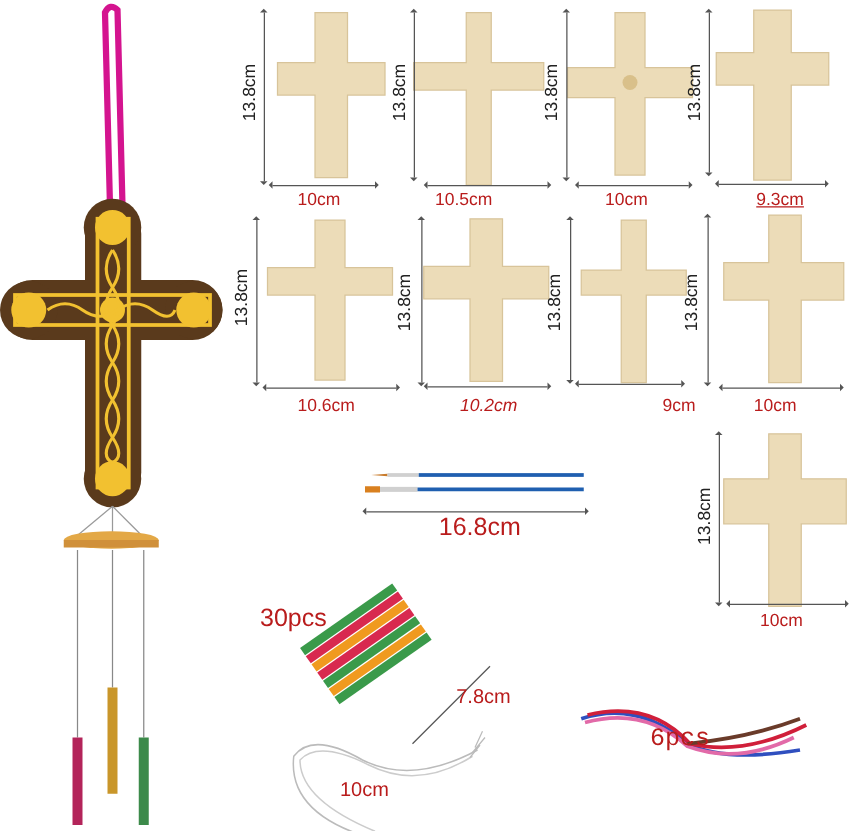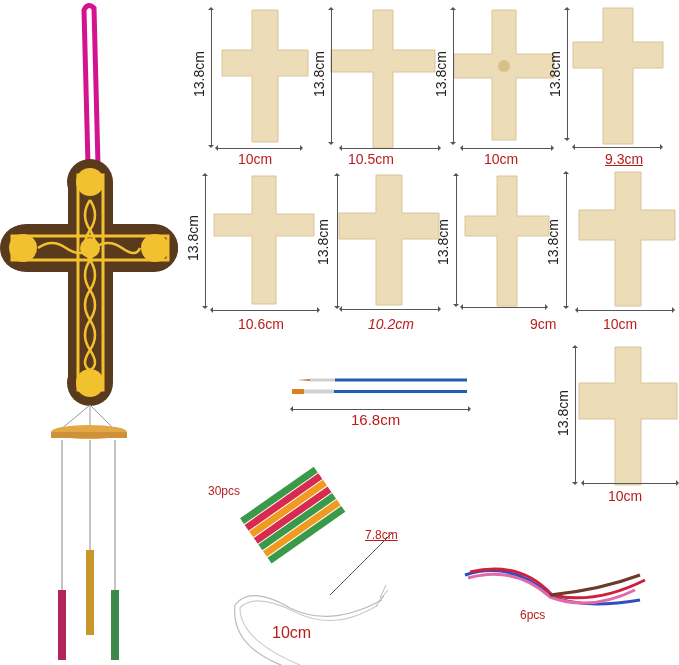--- a/index.html
+++ b/index.html
@@ -149,52 +149,52 @@
 <div>
   <svg width="679" height="665" style="left:0;top:0;">
     <polygon points="297,380 310,379 310,381" fill="#c87a2a"></polygon>
     <rect x="310" y="378.5" width="25" height="3" fill="#d0d0d0"></rect>
     <rect x="335" y="378.5" width="132" height="3" fill="#1f5fb0"></rect>
     <rect x="292" y="389" width="12" height="5" fill="#d9801f"></rect>
     <rect x="304" y="389.5" width="30" height="4" fill="#d0d0d0"></rect>
     <rect x="334" y="390" width="133" height="3" fill="#1f5fb0"></rect>
   </svg>
   <div class="hline" style="left:293px;top:409px;width:175px;"></div>
-  <div class="lbl" style="left:351px;top:411px;font-size:15px;">16.8cm</div>
-</div>
-
-<div>
-  <div class="lbl" style="left:208px;top:484px;font-size:12px;">30pcs</div>
+  <div class="lbl" style="left:351px;top:411px;font-size:20px;">16.8cm</div>
+</div>
+
+<div>
+  <div class="lbl" style="left:208px;top:484px;font-size:20px;">30pcs</div>
   <svg width="679" height="665" style="left:0;top:0;">
     <g transform="rotate(-35 290 520)">
       <rect x="250" y="490" width="90" height="7" fill="#3a9a4a"></rect>
       <rect x="250" y="498" width="90" height="7" fill="#d8294f"></rect>
       <rect x="250" y="506" width="90" height="7" fill="#f09a1f"></rect>
       <rect x="250" y="514" width="90" height="7" fill="#d8294f"></rect>
       <rect x="250" y="522" width="90" height="7" fill="#3a9a4a"></rect>
       <rect x="250" y="530" width="90" height="7" fill="#f09a1f"></rect>
       <rect x="250" y="538" width="90" height="7" fill="#3a9a4a"></rect>
     </g>
   </svg>
   <svg width="679" height="665" style="left:0;top:0;">
     <line x1="330" y1="595" x2="392" y2="533" stroke="#555"></line>
   </svg>
-  <div class="lbl" style="left:365px;top:528px;font-size:12px;text-decoration:underline;">7.8cm</div>
+  <div class="lbl" style="left:365px;top:549px;font-size:16px;">7.8cm</div>
 </div>
 
 <div>
   <svg width="679" height="665" style="left:0;top:0;">
     <path d="M295,670 Q230,650 235,605 Q250,585 290,608 Q330,628 382,600" fill="none" stroke="#bbb" stroke-width="1.2"></path>
     <path d="M300,665 Q240,640 240,608 Q255,592 295,612 Q335,632 378,605" fill="none" stroke="#ccc" stroke-width="1.2"></path>
     <path d="M380,598 L386,585 M378,602 L388,590 M376,606 L384,596" stroke="#bbb"></path>
   </svg>
   <div class="lbl" style="left:272px;top:624px;font-size:16px;">10cm</div>
 </div>
 
 <div>
   <svg width="679" height="665" style="left:0;top:0;">
     <path d="M465,575 Q510,560 550,595 Q580,610 640,600" fill="none" stroke="#2f4fbf" stroke-width="3"></path>
     <path d="M468,578 Q515,565 550,597 Q590,612 635,590" fill="none" stroke="#e26aa8" stroke-width="3"></path>
     <path d="M470,572 Q520,560 552,595 Q595,605 645,580" fill="none" stroke="#d01f3a" stroke-width="3"></path>
     <path d="M550,595 Q600,590 640,575" fill="none" stroke="#6a3b2a" stroke-width="3"></path>
   </svg>
-  <div class="lbl" style="left:520px;top:608px;font-size:12px;">6pcs</div>
+  <div class="lbl" style="left:520px;top:580px;font-size:20px;font-family:Liberation Mono, monospace;">6pcs</div>
 </div>
 
 </body></html>

